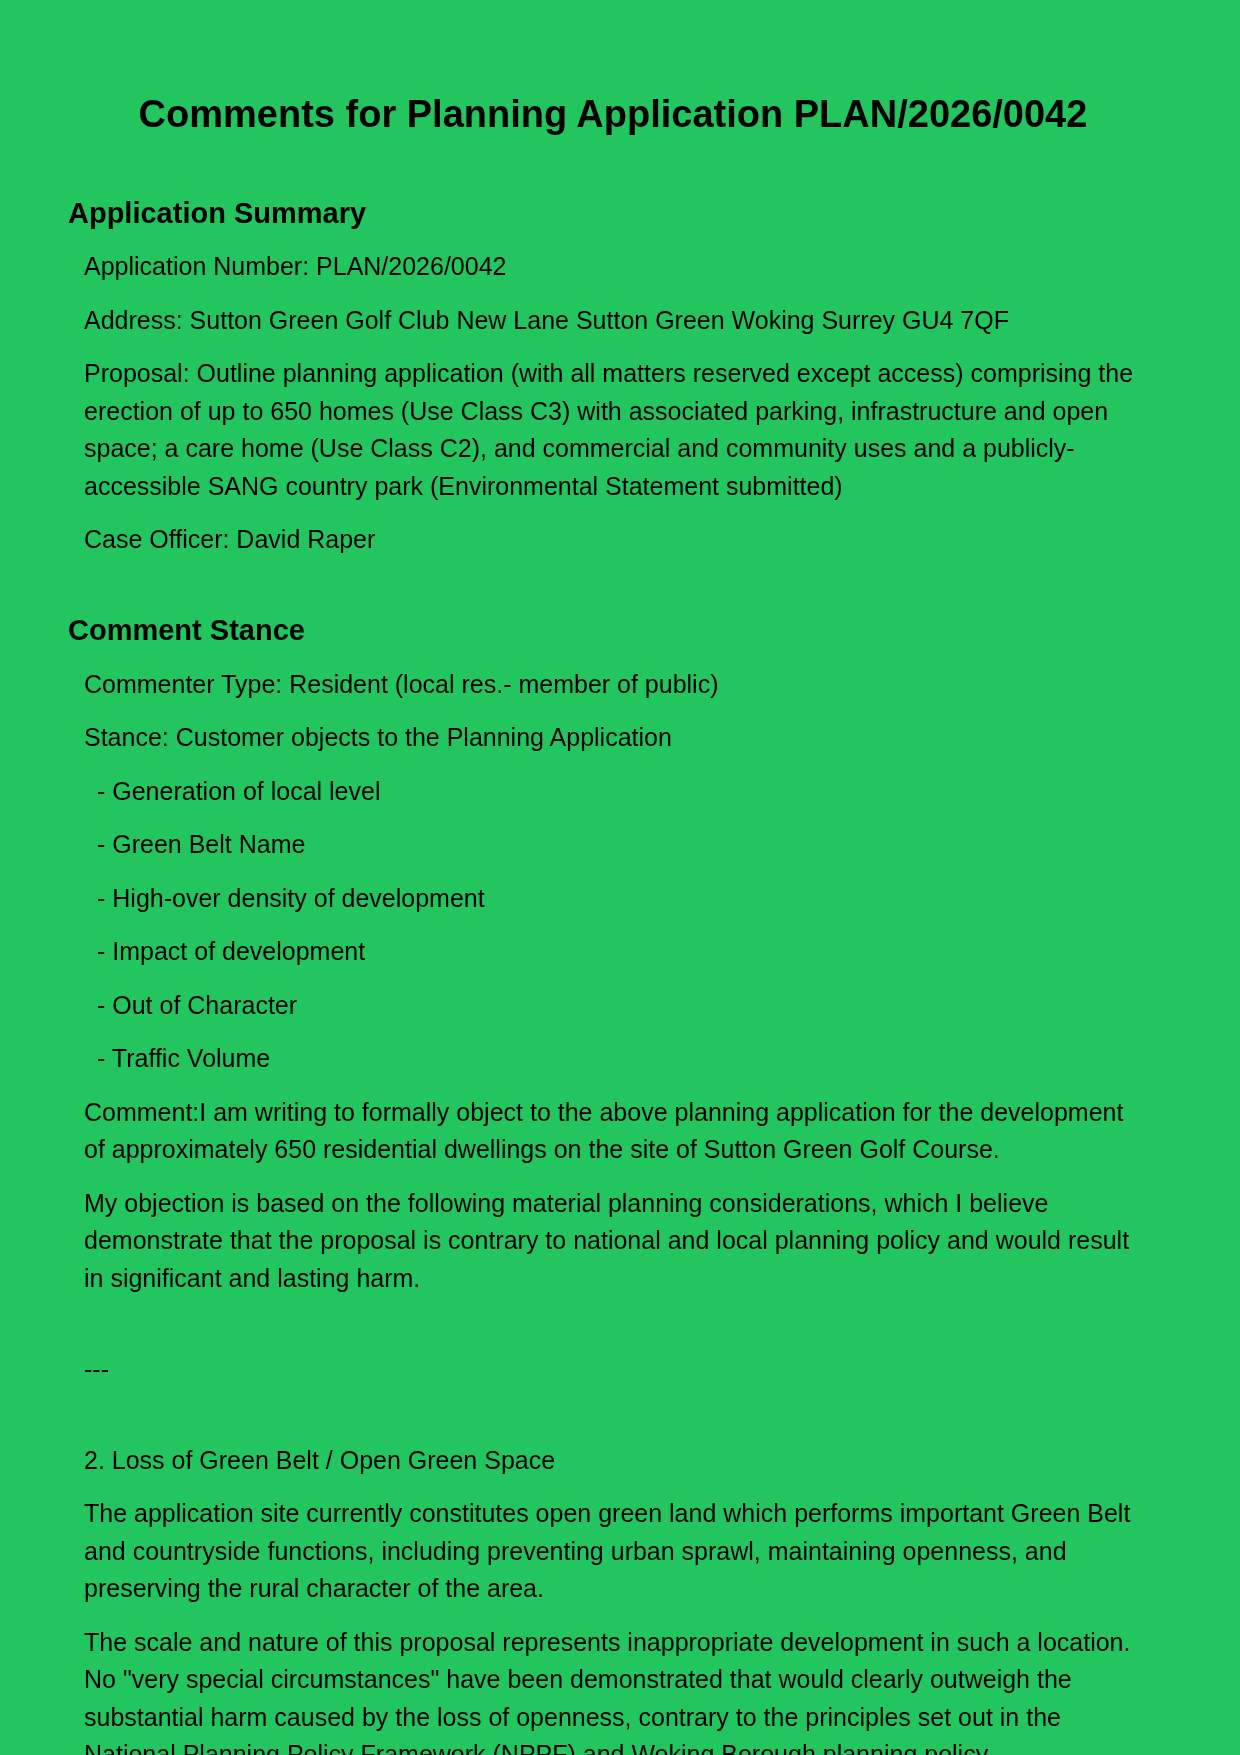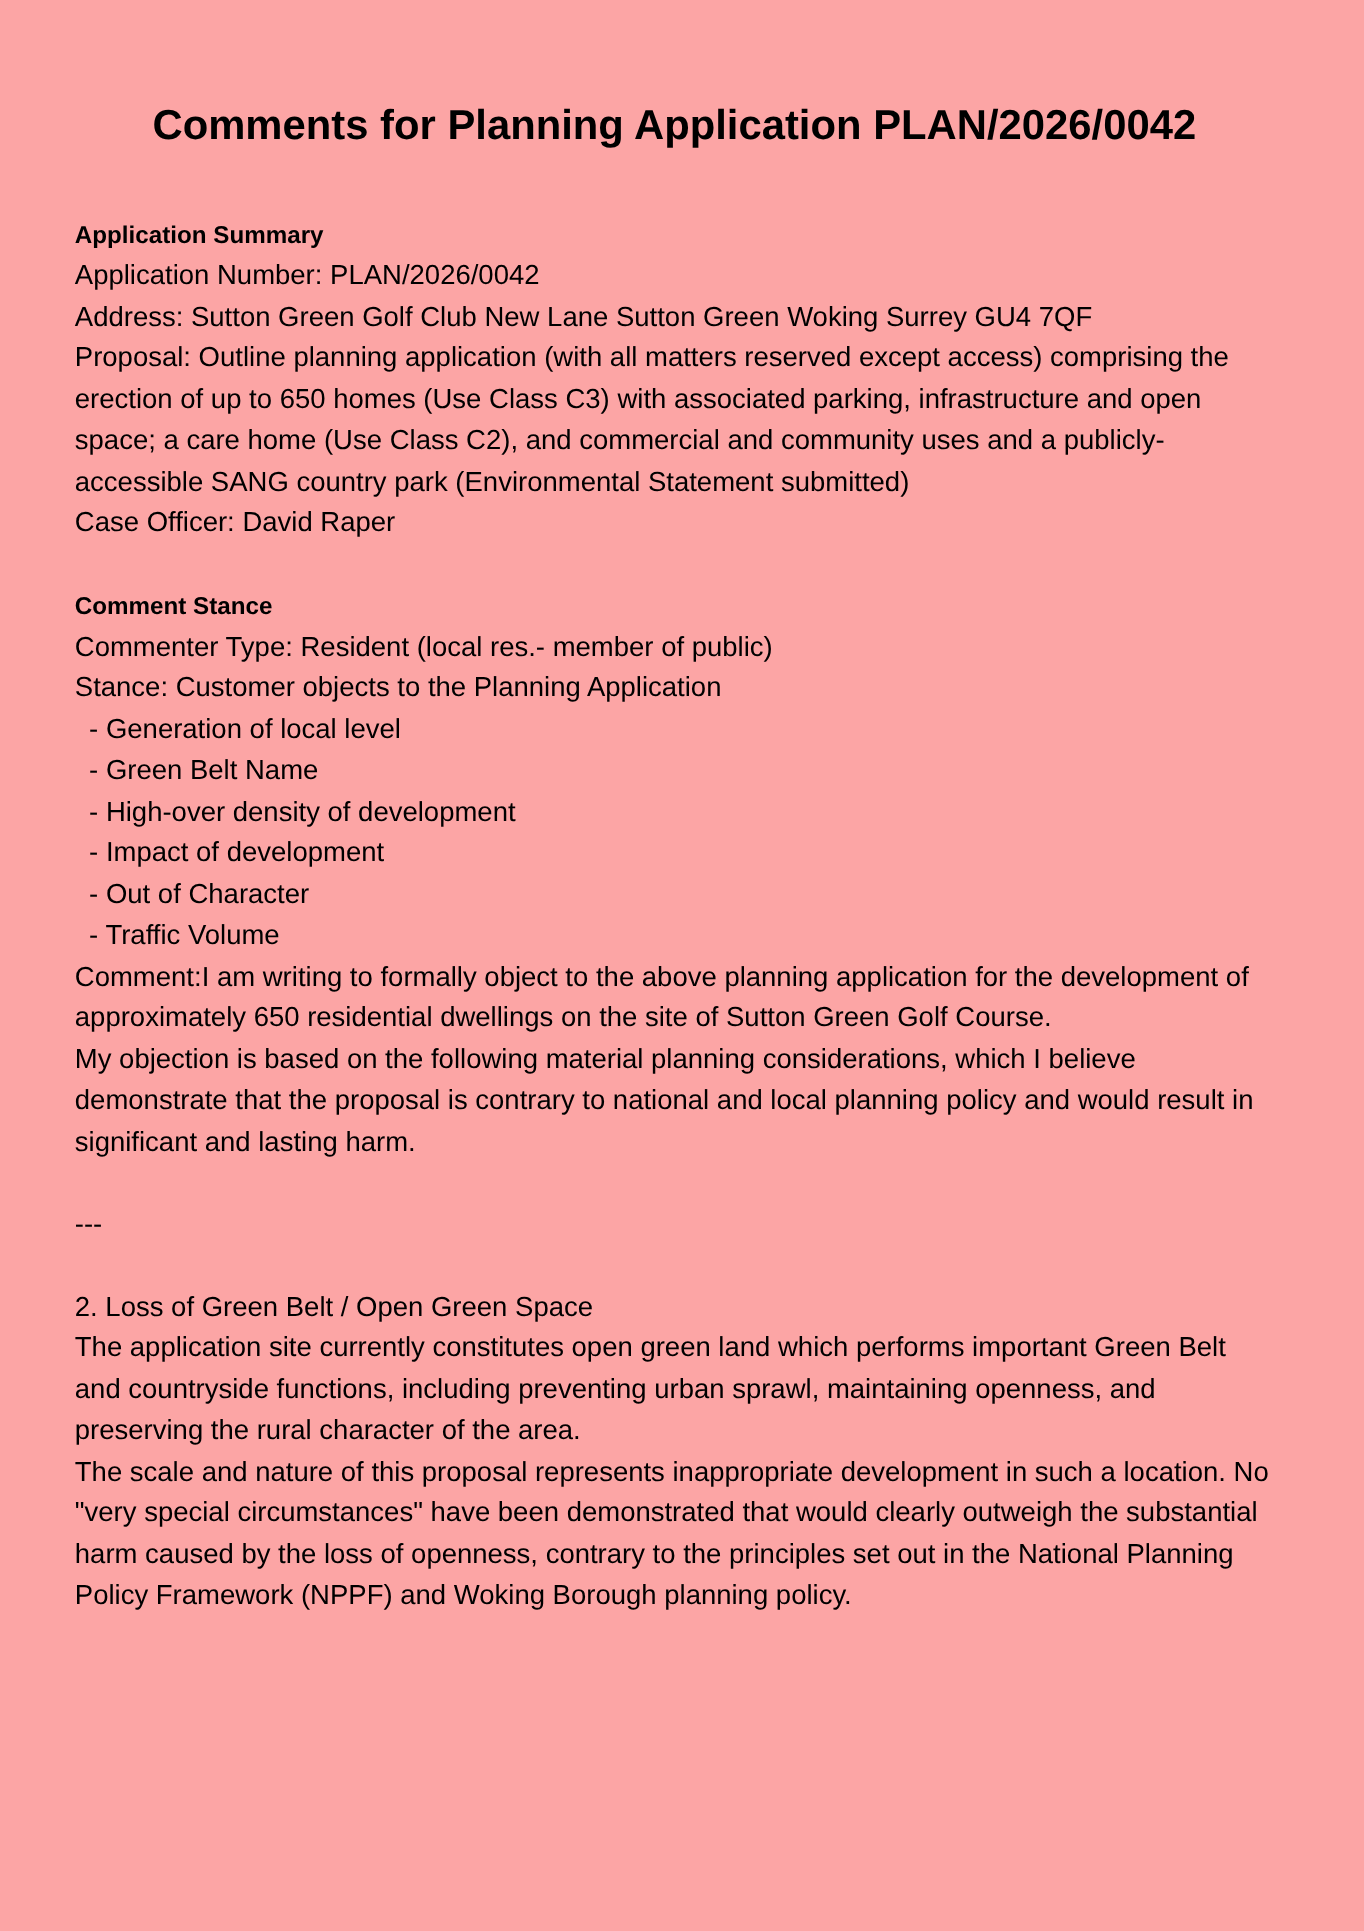--- a/index.html
+++ b/index.html
@@ -1,43 +1,43 @@
 <!DOCTYPE html>
 <html><head>
 <meta charset="utf-8">
 <style>
   html, body { margin: 0; padding: 0; background: #ffffff; }
   .page {
     position: relative;
     width: 1240px;
     height: 1755px;
     box-sizing: border-box;
-    background: #fca5a5;
+    background: #22c55e;
     color: #000000;
     font-family: "Liberation Sans", sans-serif;
     font-size: 25px;
     line-height: 37.5px;
     padding: 91px 82px 0 68px;
     overflow: hidden;
   }
   .doc-title {
     font-size: 38px;
     line-height: 46px;
     font-weight: bold;
     text-align: center;
     margin: 0 0 20px 0;
   }
   .section-heading {
-    font-size: 22px;
+    font-size: 29px;
     line-height: 37.5px;
     font-weight: bold;
     margin: 0;
     padding-top: 37.5px;
   }
-  p { margin: 0; }
+  p { margin: 16px; }
   .reason { padding-left: 13px; }
   .separator { padding: 37.5px 0; }
 </style>
 </head>
 <body>
 
 <div class="page">
 
   <h1 class="doc-title">Comments for Planning Application PLAN/2026/0042</h1>
 

